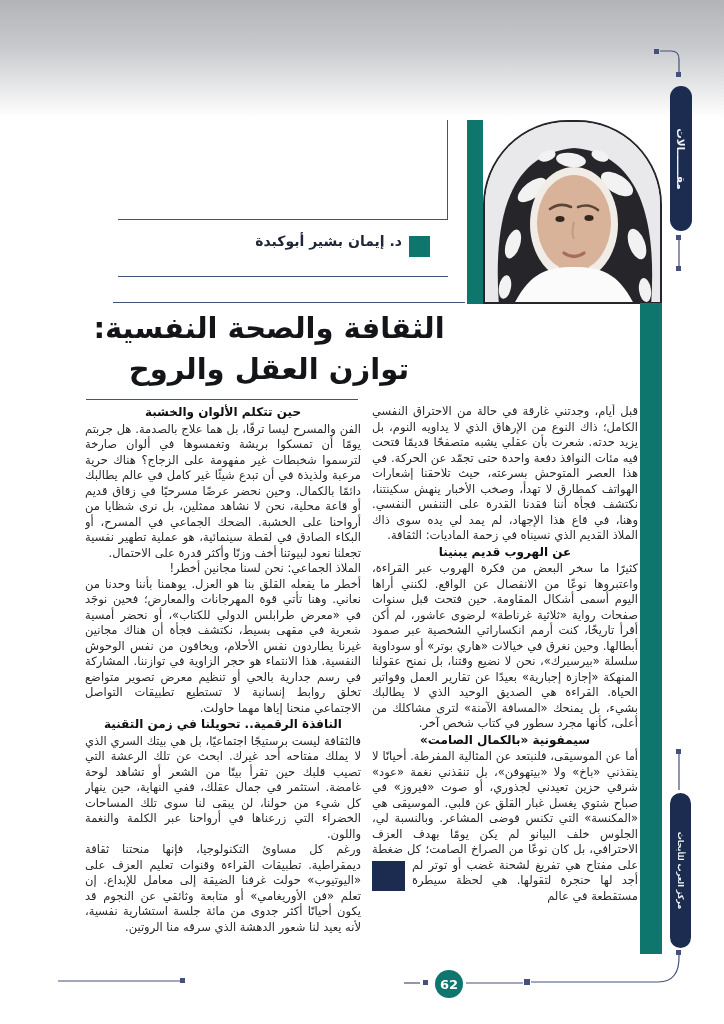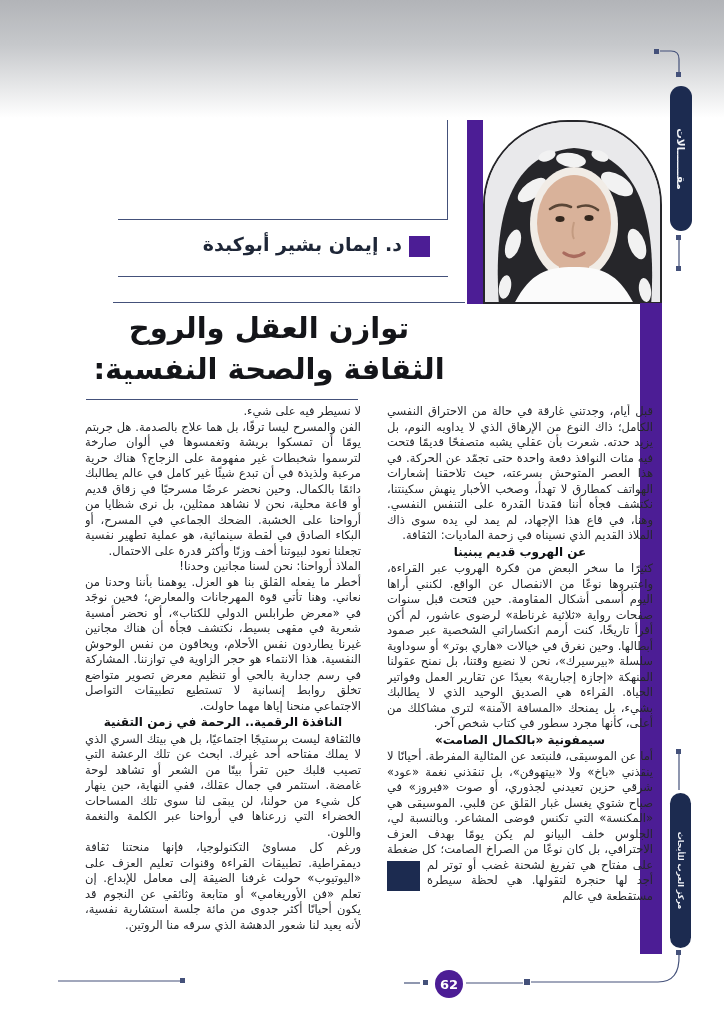--- a/index.html
+++ b/index.html
@@ -3,42 +3,42 @@
 <meta charset="utf-8">
 <style>
   html,body{margin:0;padding:0;background:#ffffff;}
   .page{position:relative;width:724px;height:1024px;background:#ffffff;overflow:hidden;
         font-family:"DejaVu Sans",sans-serif;}
   .abs{position:absolute;}
   .top-band{left:0;top:0;width:724px;height:118px;
         background:linear-gradient(180deg,#b2b4b8 0%,#c6c8cb 38%,#ffffff 100%);}
   .rule{background:#44517a;height:1px;}
   .vrule{background:#44517a;width:1px;}
-  .navy{background:#4c1d95;}
+  .navy{background:#0f766e;}
   .author-name{right:322px;top:233px;direction:rtl;white-space:nowrap;
-        font-size:19px;font-weight:bold;color:#1e2637;}
+        font-size:14px;font-weight:bold;color:#1e2637;}
   .author-sq{left:409px;top:236px;width:21px;height:21px;}
   .title{left:85px;top:308px;width:368px;text-align:center;direction:rtl;
         font-weight:bold;color:#141519;font-size:29px;line-height:41px;}
   .photo{left:483px;top:120px;width:179px;height:184px;border:2px solid #26262a;
         border-radius:85px 85px 0 0;overflow:hidden;box-sizing:border-box;background:#e9e9eb;}
   .bar-a{left:467px;top:120px;width:16px;height:184px;}
   .bar-b{left:640px;top:303px;width:22px;height:651px;}
   .tab{background:#1c2b50;border-radius:11px;display:flex;align-items:center;justify-content:center;}
   .tab-top{left:670px;top:86px;width:22px;height:145px;}
   .tab-bottom{left:670px;top:793px;width:21px;height:155px;}
   .tab span{transform:rotate(90deg);white-space:nowrap;color:#f2f4f8;font-weight:bold;}
   .tab-top span{font-size:10.5px;letter-spacing:1px;}
   .tab-bottom span{font-size:8px;letter-spacing:.5px;}
   .badge{left:435px;top:970px;width:28px;height:28px;border-radius:50%;
         display:flex;align-items:center;justify-content:center;
         color:#ffffff;font-size:13px;font-weight:bold;}
   .col{position:absolute;direction:rtl;text-align:justify;color:#26282c;
         font-size:11.5px;line-height:15.5px;overflow:hidden;}
-  .col-right{left:372px;top:404px;width:266px;height:577px;margin-left:15px;}
+  .col-right{left:372px;top:404px;width:266px;height:577px;}
   .col-left{left:85px;top:404px;width:276px;height:603px;}
   .col p{margin:0;}
   .col h4{margin:1px 0;text-align:center;font-size:12px;font-weight:bold;color:#0e0f12;}
   .end-square{float:left;width:33px;height:30px;background:#1c2b50;margin:3px 7px 0 0;}
   svg.deco{left:0;top:0;width:724px;height:1024px;pointer-events:none;}
 </style>
 </head>
 <body>
 
 <div class="page">
@@ -46,22 +46,22 @@
   <div class="abs top-band"></div>
 
   <div class="abs vrule" style="left:447px;top:120px;height:100px;"></div>
   <div class="abs rule" style="left:118px;top:219px;width:330px;"></div>
   <div class="abs navy author-sq"></div>
   <div class="abs author-name">د. إيمان بشير أبوكبدة</div>
   <div class="abs rule" style="left:118px;top:276px;width:330px;"></div>
   <div class="abs rule" style="left:113px;top:302px;width:352px;"></div>
 
   <div class="abs title">
+    <div>الثقافة والصحة النفسية:</div>
     <div>توازن العقل والروح</div>
-    <div>الثقافة والصحة النفسية:</div>
   </div>
   <div class="abs rule" style="left:86px;top:399px;width:272px;"></div>
 
   <div class="abs navy bar-a"></div>
   <div class="abs photo">
     <svg viewBox="0 0 179 184" width="179" height="184">
       <rect width="179" height="184" fill="#e9e9eb"></rect>
       <path d="M14,184 C8,100 22,32 89,26 C156,32 172,100 166,184 Z" fill="#26262a"></path>
       <g fill="#f2f2f2">
         <ellipse cx="47" cy="68" rx="17" ry="8" transform="rotate(-38 47 68)"></ellipse>
@@ -97,25 +97,25 @@
   </div>
 
   <div class="col col-right">
       <p>قبل أيام، وجدتني غارقة في حالة من الاحتراق النفسي الكامل؛ ذاك النوع من الإرهاق الذي لا يداويه النوم، بل يزيد حدته. شعرت بأن عقلي يشبه متصفحًا قديمًا فتحت فيه مئات النوافذ دفعة واحدة حتى تجمّد عن الحركة. في هذا العصر المتوحش بسرعته، حيث تلاحقنا إشعارات الهواتف كمطارق لا تهدأ، وصخب الأخبار ينهش سكينتنا، نكتشف فجأة أننا فقدنا القدرة على التنفس النفسي. وهنا، في قاع هذا الإجهاد، لم يمد لي يده سوى ذاك الملاذ القديم الذي نسيناه في زحمة الماديات: الثقافة.</p>
       <h4>عن الهروب قديم يبنينا</h4>
       <p>كثيرًا ما سخر البعض من فكرة الهروب عبر القراءة، واعتبروها نوعًا من الانفصال عن الواقع. لكنني أراها اليوم أسمى أشكال المقاومة. حين فتحت قبل سنوات صفحات رواية «ثلاثية غرناطة» لرضوى عاشور، لم أكن أقرأ تاريخًا، كنت أرمم انكساراتي الشخصية عبر صمود أبطالها. وحين نغرق في خيالات «هاري بوتر» أو سوداوية سلسلة «بيرسيرك»، نحن لا نضيع وقتنا، بل نمنح عقولنا المنهكة «إجازة إجبارية» بعيدًا عن تقارير العمل وفواتير الحياة. القراءة هي الصديق الوحيد الذي لا يطالبك بشيء، بل يمنحك «المسافة الآمنة» لترى مشاكلك من أعلى، كأنها مجرد سطور في كتاب شخص آخر.</p>
       <h4>سيمفونية «بالكمال الصامت»</h4>
       <p>أما عن الموسيقى، فلنبتعد عن المثالية المفرطة. أحيانًا لا ينقذني «باخ» ولا «بيتهوفن»، بل تنقذني نغمة «عود» شرقي حزين تعيدني لجذوري، أو صوت «فيروز» في صباح شتوي يغسل غبار القلق عن قلبي. الموسيقى هي «المكنسة» التي تكنس فوضى المشاعر. وبالنسبة لي، الجلوس خلف البيانو لم يكن يومًا بهدف العزف الاحترافي، بل كان نوعًا من الصراخ الصامت؛ كل ضغطة <span class="end-square"></span>على مفتاح هي تفريغ لشحنة غضب أو توتر لم أجد لها حنجرة لتقولها. هي لحظة سيطرة مستقطعة في عالم</p>
     </div>
   <div class="col col-left">
-      <p>لا نسيطر فيه على شيء.</p>
+      <h4>حين تتكلم الألوان والخشبة</h4>
       <p>الفن والمسرح ليسا ترفًا، بل هما علاج بالصدمة. هل جربتم يومًا أن تمسكوا بريشة وتغمسوها في ألوان صارخة لترسموا شخبطات غير مفهومة على الزجاج؟ هناك حرية مرعبة ولذيذة في أن تبدع شيئًا غير كامل في عالم يطالبك دائمًا بالكمال. وحين نحضر عرضًا مسرحيًا في زقاق قديم أو قاعة محلية، نحن لا نشاهد ممثلين، بل نرى شظايا من أرواحنا على الخشبة. الضحك الجماعي في المسرح، أو البكاء الصادق في لقطة سينمائية، هو عملية تطهير نفسية تجعلنا نعود لبيوتنا أخف وزنًا وأكثر قدرة على الاحتمال.</p>
-      <p>الملاذ أرواحنا: نحن لسنا مجانين وحدنا!</p>
+      <p>الملاذ الجماعي: نحن لسنا مجانين أخطر!</p>
       <p>أخطر ما يفعله القلق بنا هو العزل. يوهمنا بأننا وحدنا من نعاني. وهنا تأتي قوة المهرجانات والمعارض؛ فحين نوجَد في «معرض طرابلس الدولي للكتاب»، أو نحضر أمسية شعرية في مقهى بسيط، نكتشف فجأة أن هناك مجانين غيرنا يطاردون نفس الأحلام، ويخافون من نفس الوحوش النفسية. هذا الانتماء هو حجر الزاوية في توازننا. المشاركة في رسم جدارية بالحي أو تنظيم معرض تصوير متواضع تخلق روابط إنسانية لا تستطيع تطبيقات التواصل الاجتماعي منحنا إياها مهما حاولت.</p>
-      <h4>النافذة الرقمية.. الرحمة في زمن التقنية</h4>
+      <h4>النافذة الرقمية.. تحويلنا في زمن التقنية</h4>
       <p>فالثقافة ليست برستيجًا اجتماعيًا، بل هي بيتك السري الذي لا يملك مفتاحه أحد غيرك. ابحث عن تلك الرعشة التي تصيب قلبك حين تقرأ بيتًا من الشعر أو تشاهد لوحة غامضة. استثمر في جمال عقلك، ففي النهاية، حين ينهار كل شيء من حولنا، لن يبقى لنا سوى تلك المساحات الخضراء التي زرعناها في أرواحنا عبر الكلمة والنغمة واللون.</p>
       <p>ورغم كل مساوئ التكنولوجيا، فإنها منحتنا ثقافة ديمقراطية. تطبيقات القراءة وقنوات تعليم العزف على «اليوتيوب» حولت غرفنا الضيقة إلى معامل للإبداع. إن تعلم «فن الأوريغامي» أو متابعة وثائقي عن النجوم قد يكون أحيانًا أكثر جدوى من مائة جلسة استشارية نفسية، لأنه يعيد لنا شعور الدهشة الذي سرقه منا الروتين.</p>
     </div>
 
   <div class="abs navy badge">
     <span>62</span>
   </div>
 
   <svg class="abs deco">
     <g fill="#44517a" stroke="none">

